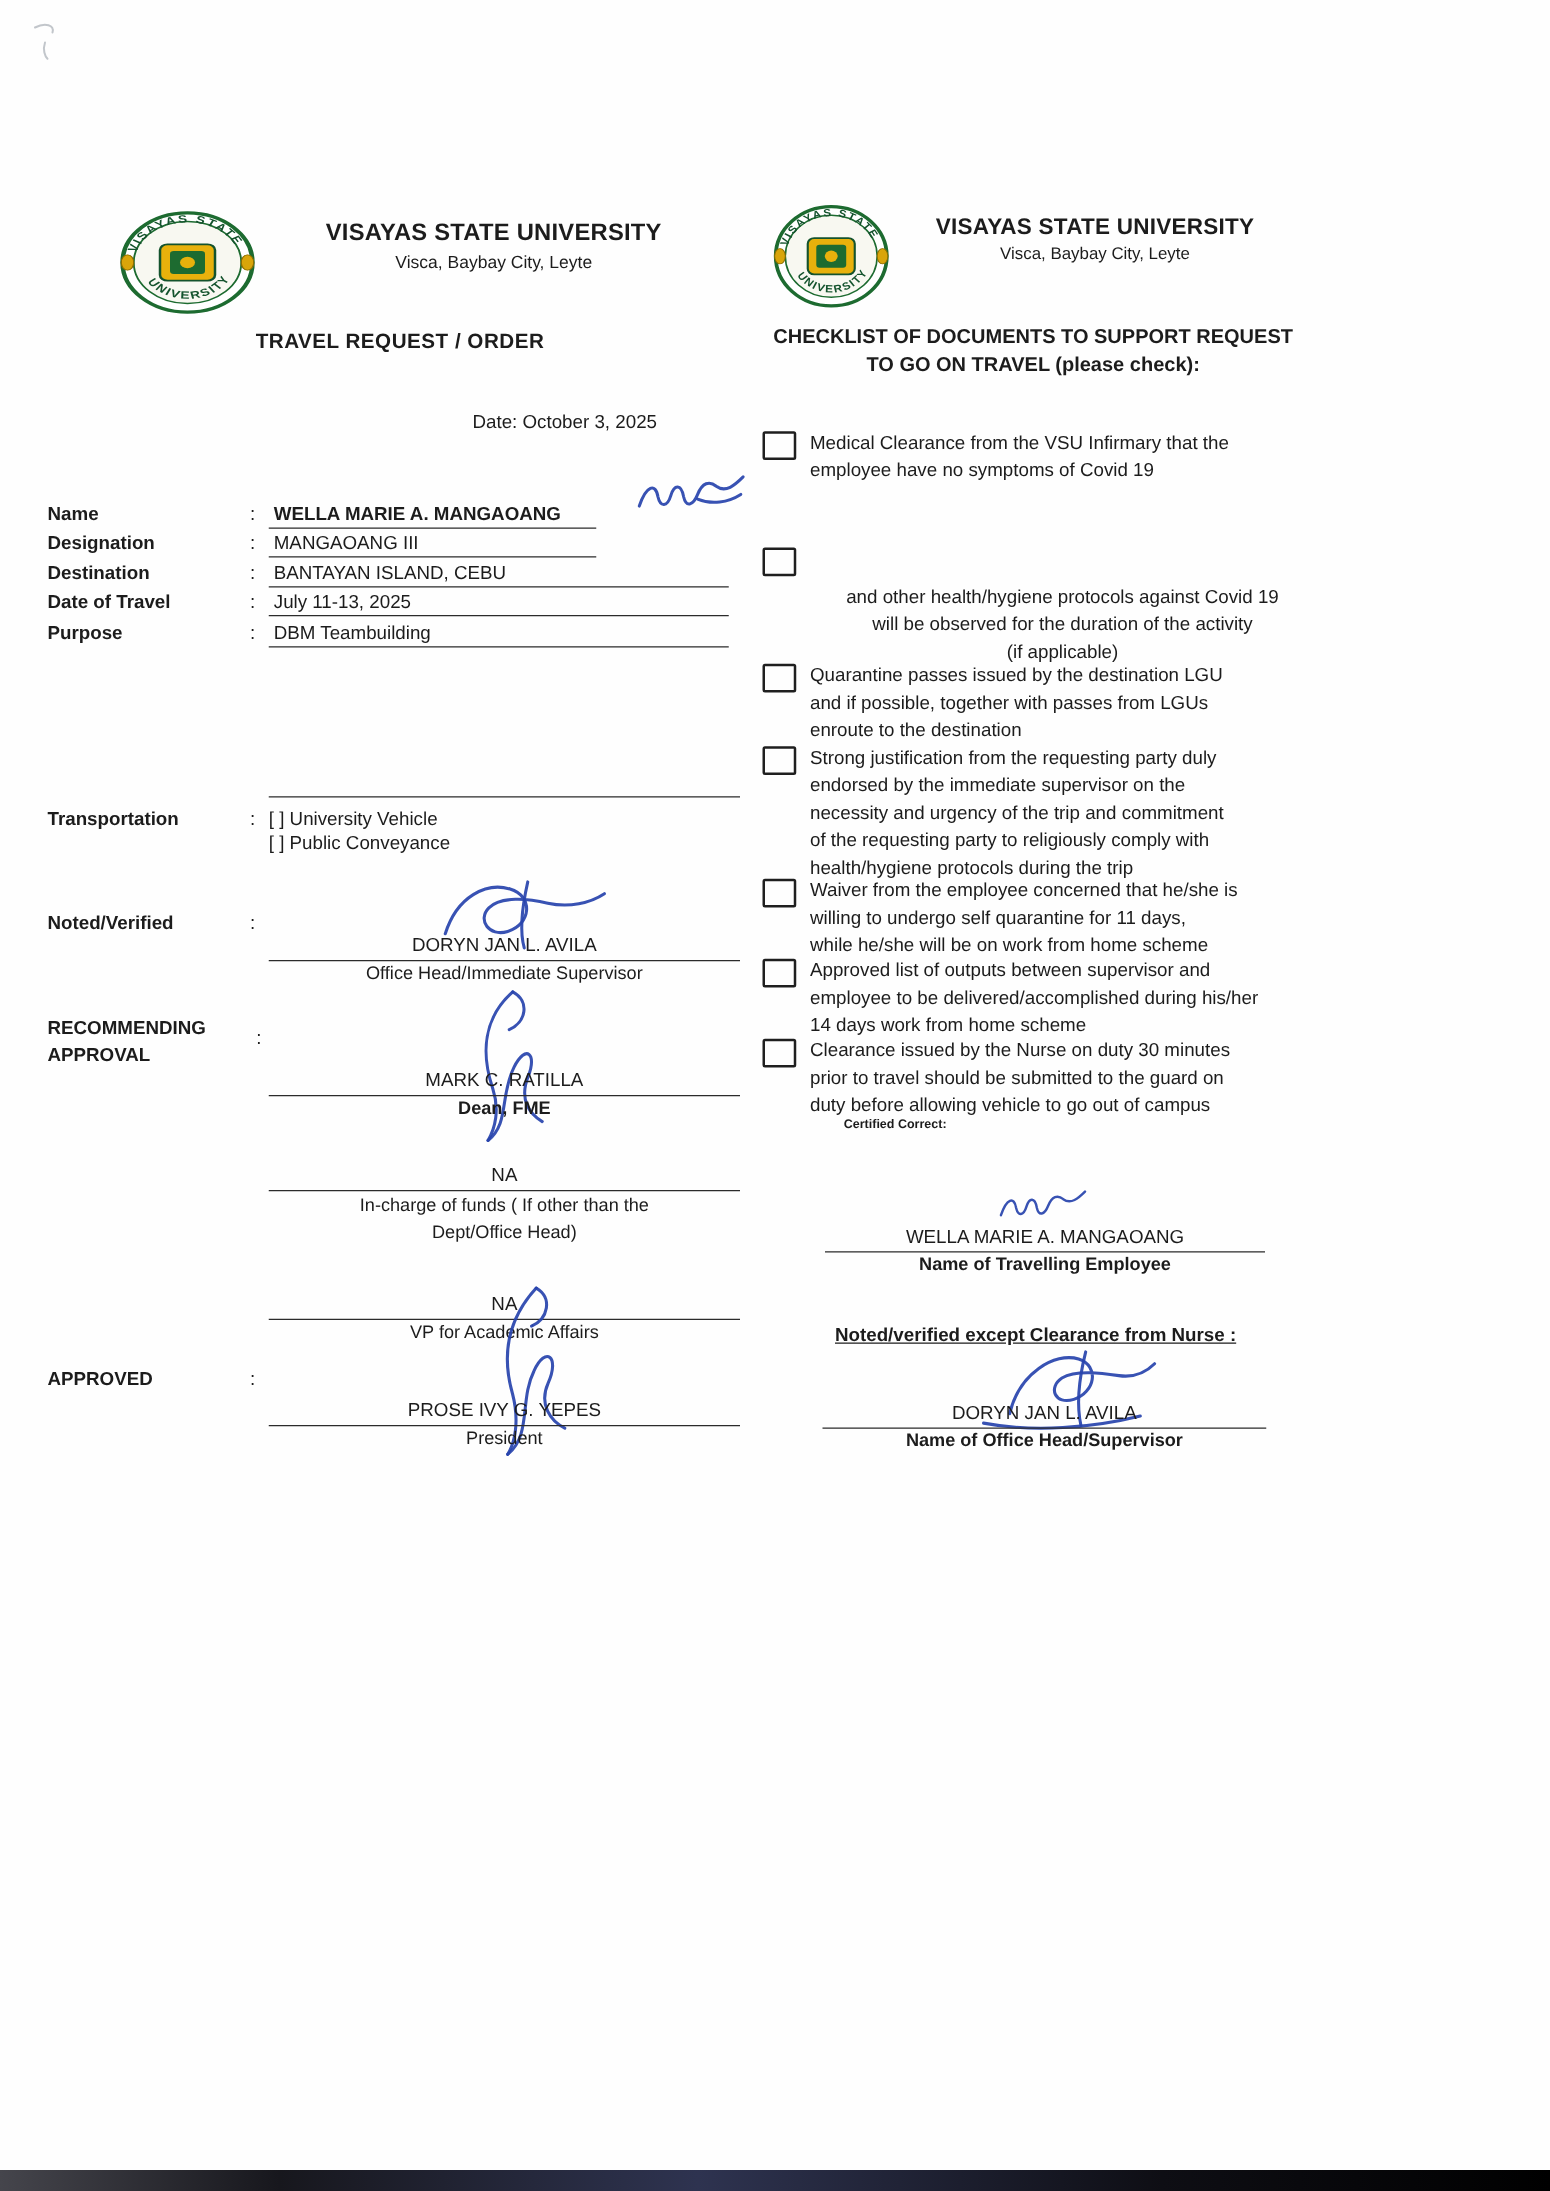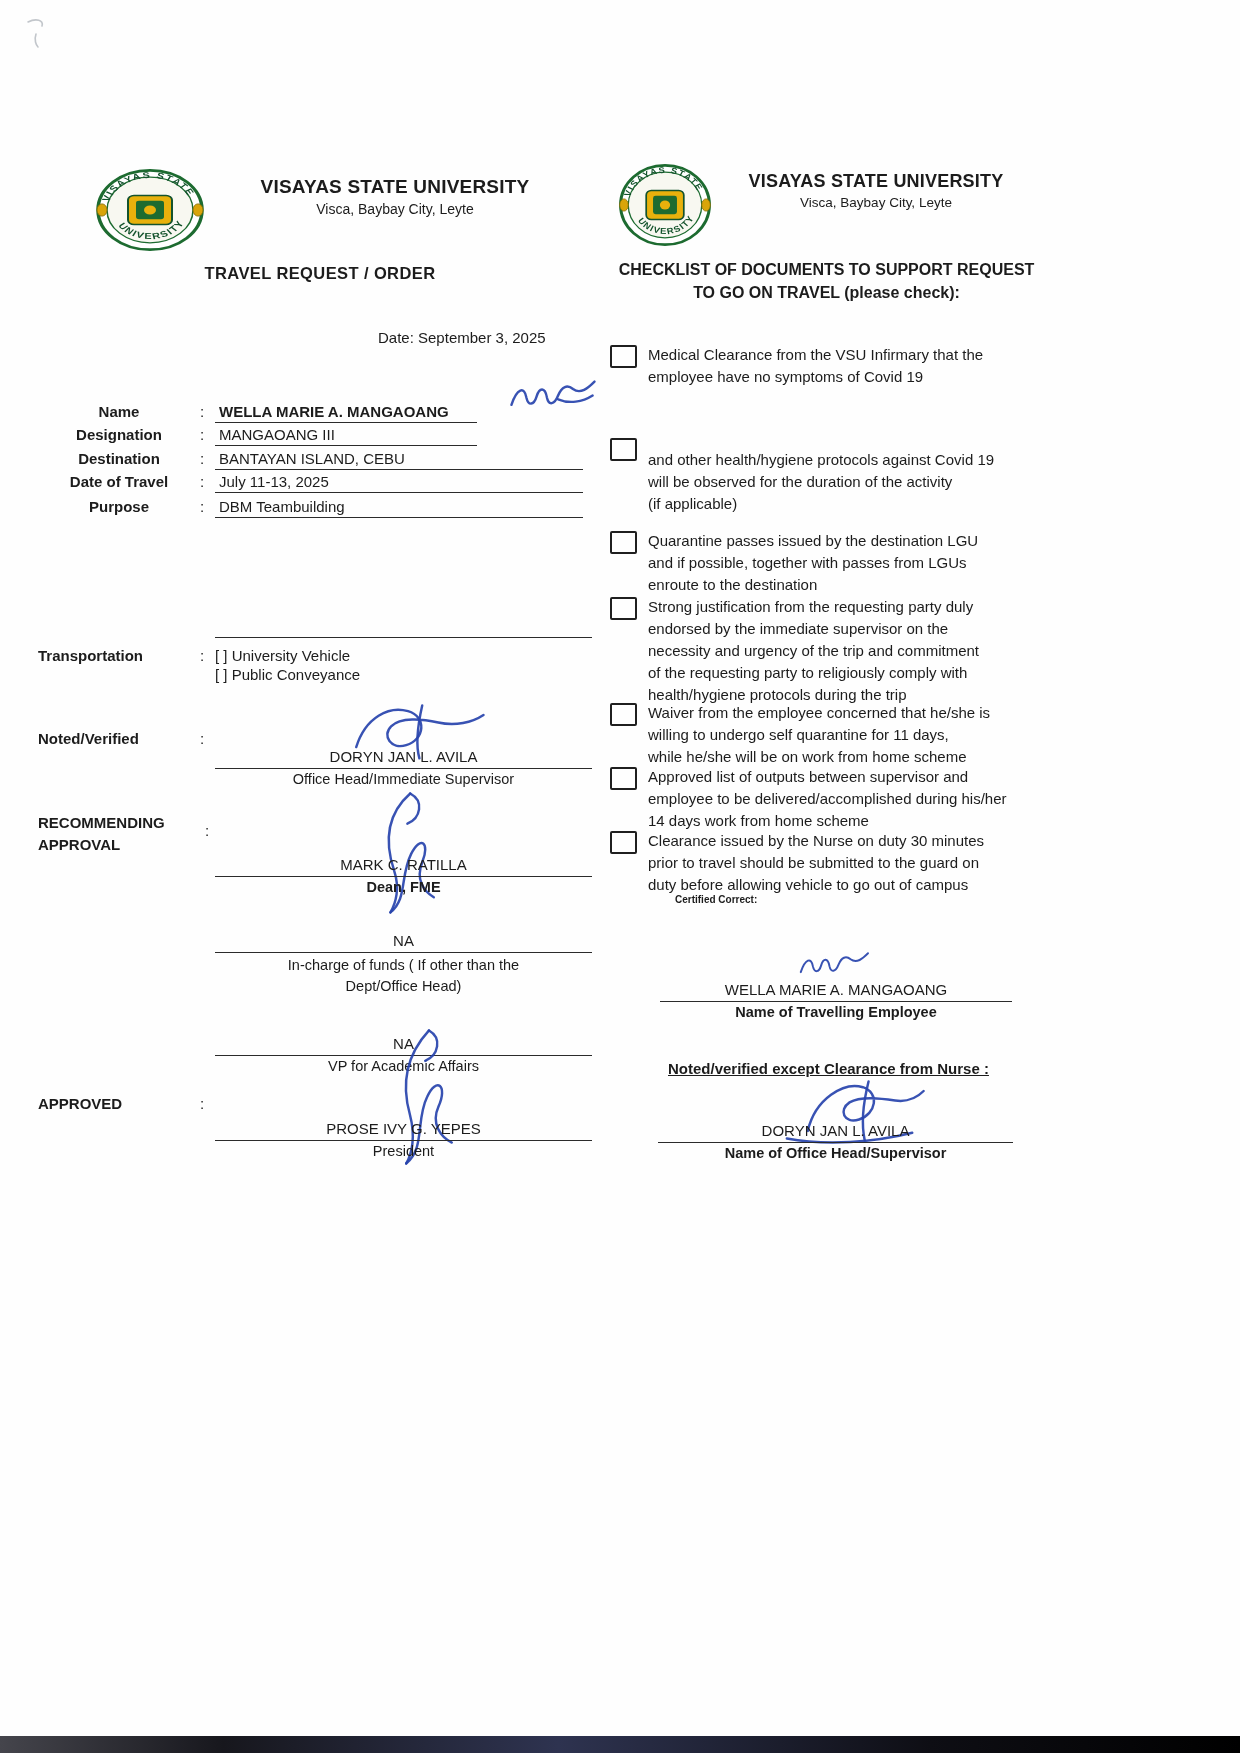--- a/index.html
+++ b/index.html
@@ -14,38 +14,38 @@
   .pre { white-space:pre-line; }
   .fs15 { font-size:15px; }
 
   
   .uni-name { font-size:19px; font-weight:bold; letter-spacing:.2px; }
   .uni-addr { font-size:14px; margin-top:3px; }
   .doc-title { font-size:16.5px; font-weight:bold; letter-spacing:.4px; }
 
   
   .row { display:flex; font-size:15px; line-height:20px; }
-  .row .lbl { width:162px; font-weight:bold;text-align:center; }
+  .row .lbl { width:162px; font-weight:bold; }
   .row .colon { width:15px; }
   .row .val { border-bottom:1.6px solid #2b2b2b; padding-left:4px; height:21px; }
 
   .uline { border-bottom:1.6px solid #2b2b2b; }
 
   .sigblock { text-align:center; font-size:15px; }
   .sigblock .nm { font-weight:normal; border-bottom:1.6px solid #2b2b2b; padding-bottom:3px; }
   .sigblock .tt { font-size:14.5px; padding-top:2px; }
 
   
   .check-item { position:absolute; left:610px; width:442px; font-size:15px; line-height:22px; }
   .checkbox {
     position:absolute; left:0; top:1px; width:27px; height:23px;
     border:2.2px solid #1f1f1f; border-radius:2px; background:transparent;
   }
   .check-text { margin-left:38px; }
-  .check-item.stacked .check-text { margin-top:12px; }
+  .check-item.stacked .check-text { margin-top:30px;text-align:center; }
 
   .sig { pointer-events:none; }
   .sig path { fill:none; stroke:#2743ad; stroke-width:2.6; stroke-linecap:round; opacity:.92; }
 
   #bottom-edge {
     position:absolute; left:0; bottom:0; width:100%; height:17px;
     background:linear-gradient(90deg,#45454c 0%,#17171d 18%,#2e3350 45%,#0e0e14 75%,#000 100%);
   }
 </style>
 </head>
@@ -73,21 +73,21 @@
     <circle cx="55" cy="55" r="6" fill="#e8b10c"></circle>
   </svg>
 
   <div class="abs center" style="left:235px;top:176px;width:320px">
     <div class="uni-name">VISAYAS STATE UNIVERSITY</div>
     <div class="uni-addr">Visca, Baybay City, Leyte</div>
   </div>
 
   <div class="abs center doc-title" style="left:180px;top:264px;width:280px">TRAVEL REQUEST / ORDER</div>
 
-  <div class="abs fs15" style="left:378px;top:329px">Date: September 3, 2025</div>
+  <div class="abs fs15" style="left:378px;top:329px">Date: October 3, 2025</div>
 
   <svg class="abs sig" style="left:505px;top:375px" width="95" height="42" viewBox="0 0 100 45">
     <path d="M6 32 C 12 14 20 12 22 24 C 24 33 30 33 33 23 C 36 13 42 13 44 24 C 46 33 52 32 56 22 C 60 12 66 10 72 15 C 80 21 88 14 95 7"></path>
     <path d="M56 26 C 68 31 82 29 93 22"></path>
   </svg>
 
   <div class="abs row" style="left:38px;top:402px">
     <span class="lbl">Name</span>
     <span class="colon">:</span>
     <span class="val b" style="width:262px">WELLA MARIE A. MANGAOANG</span>

